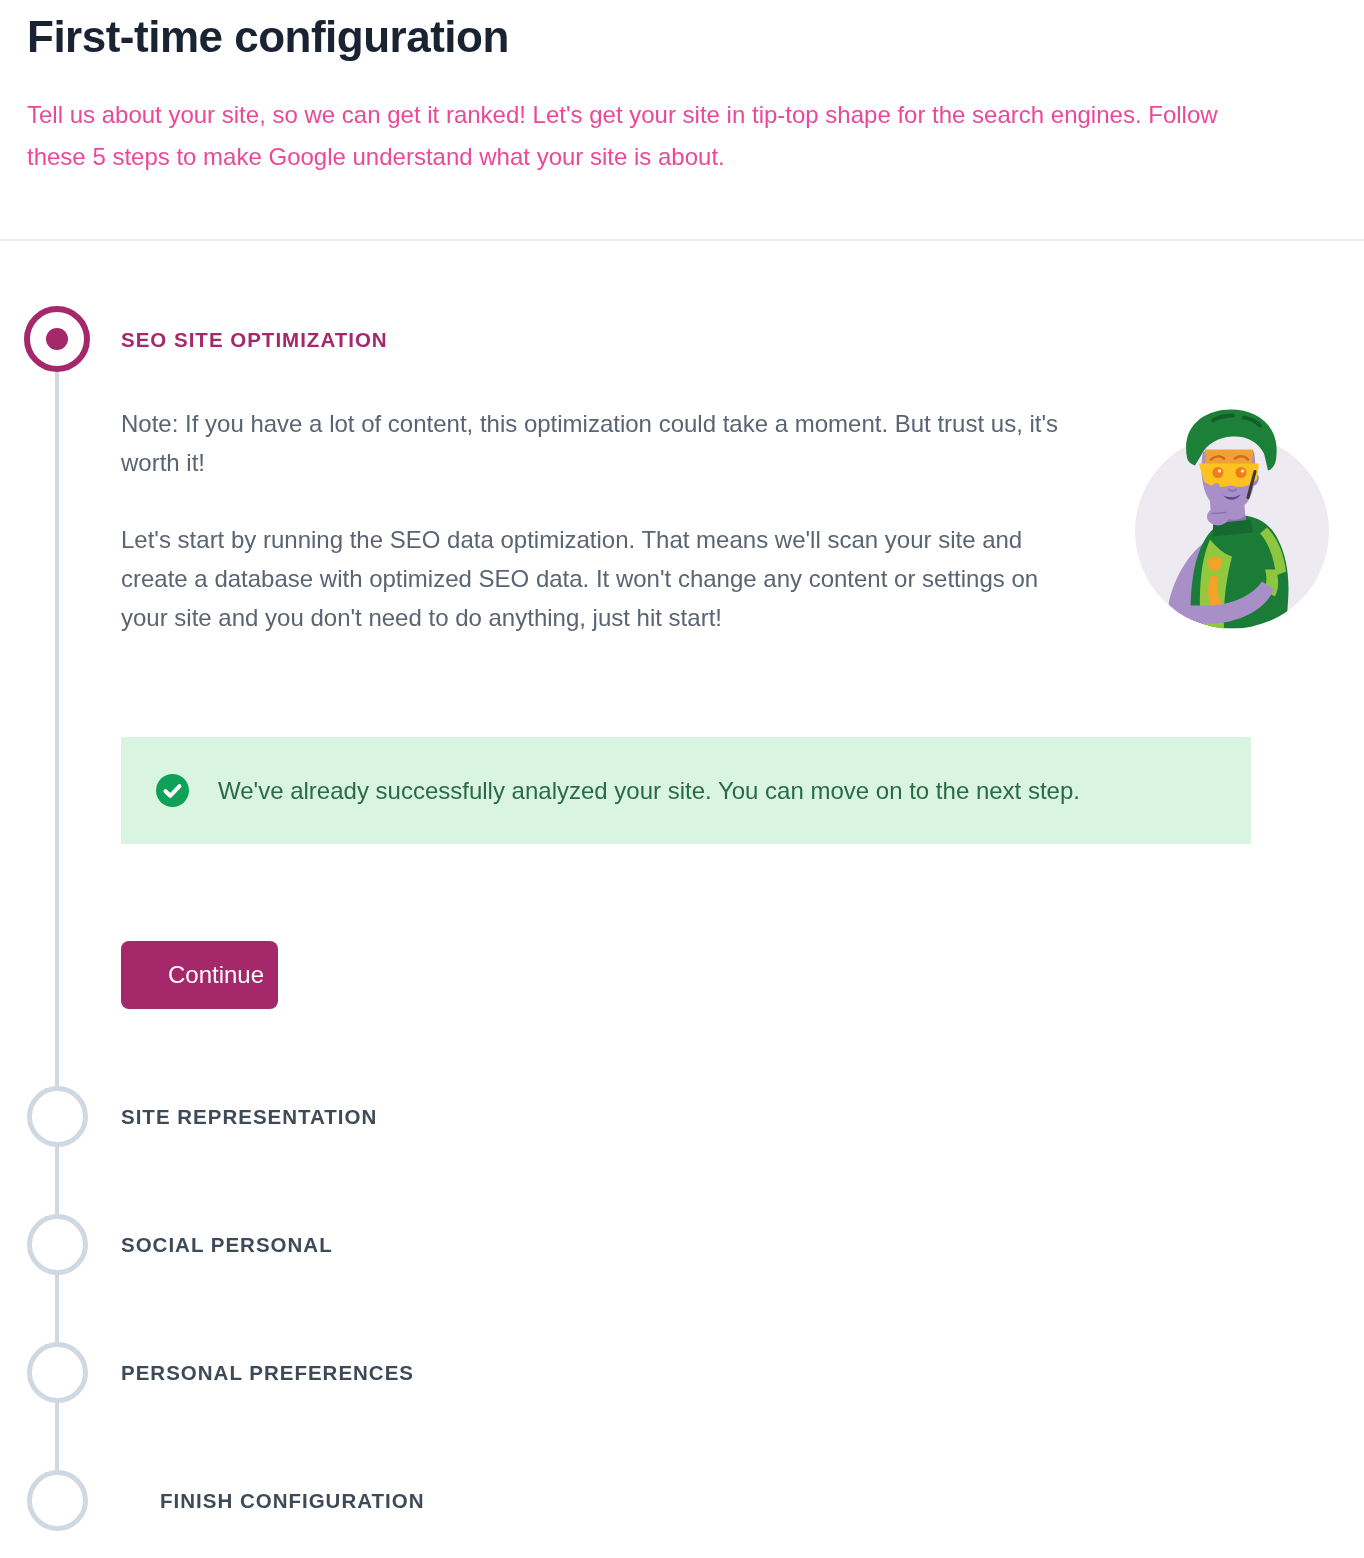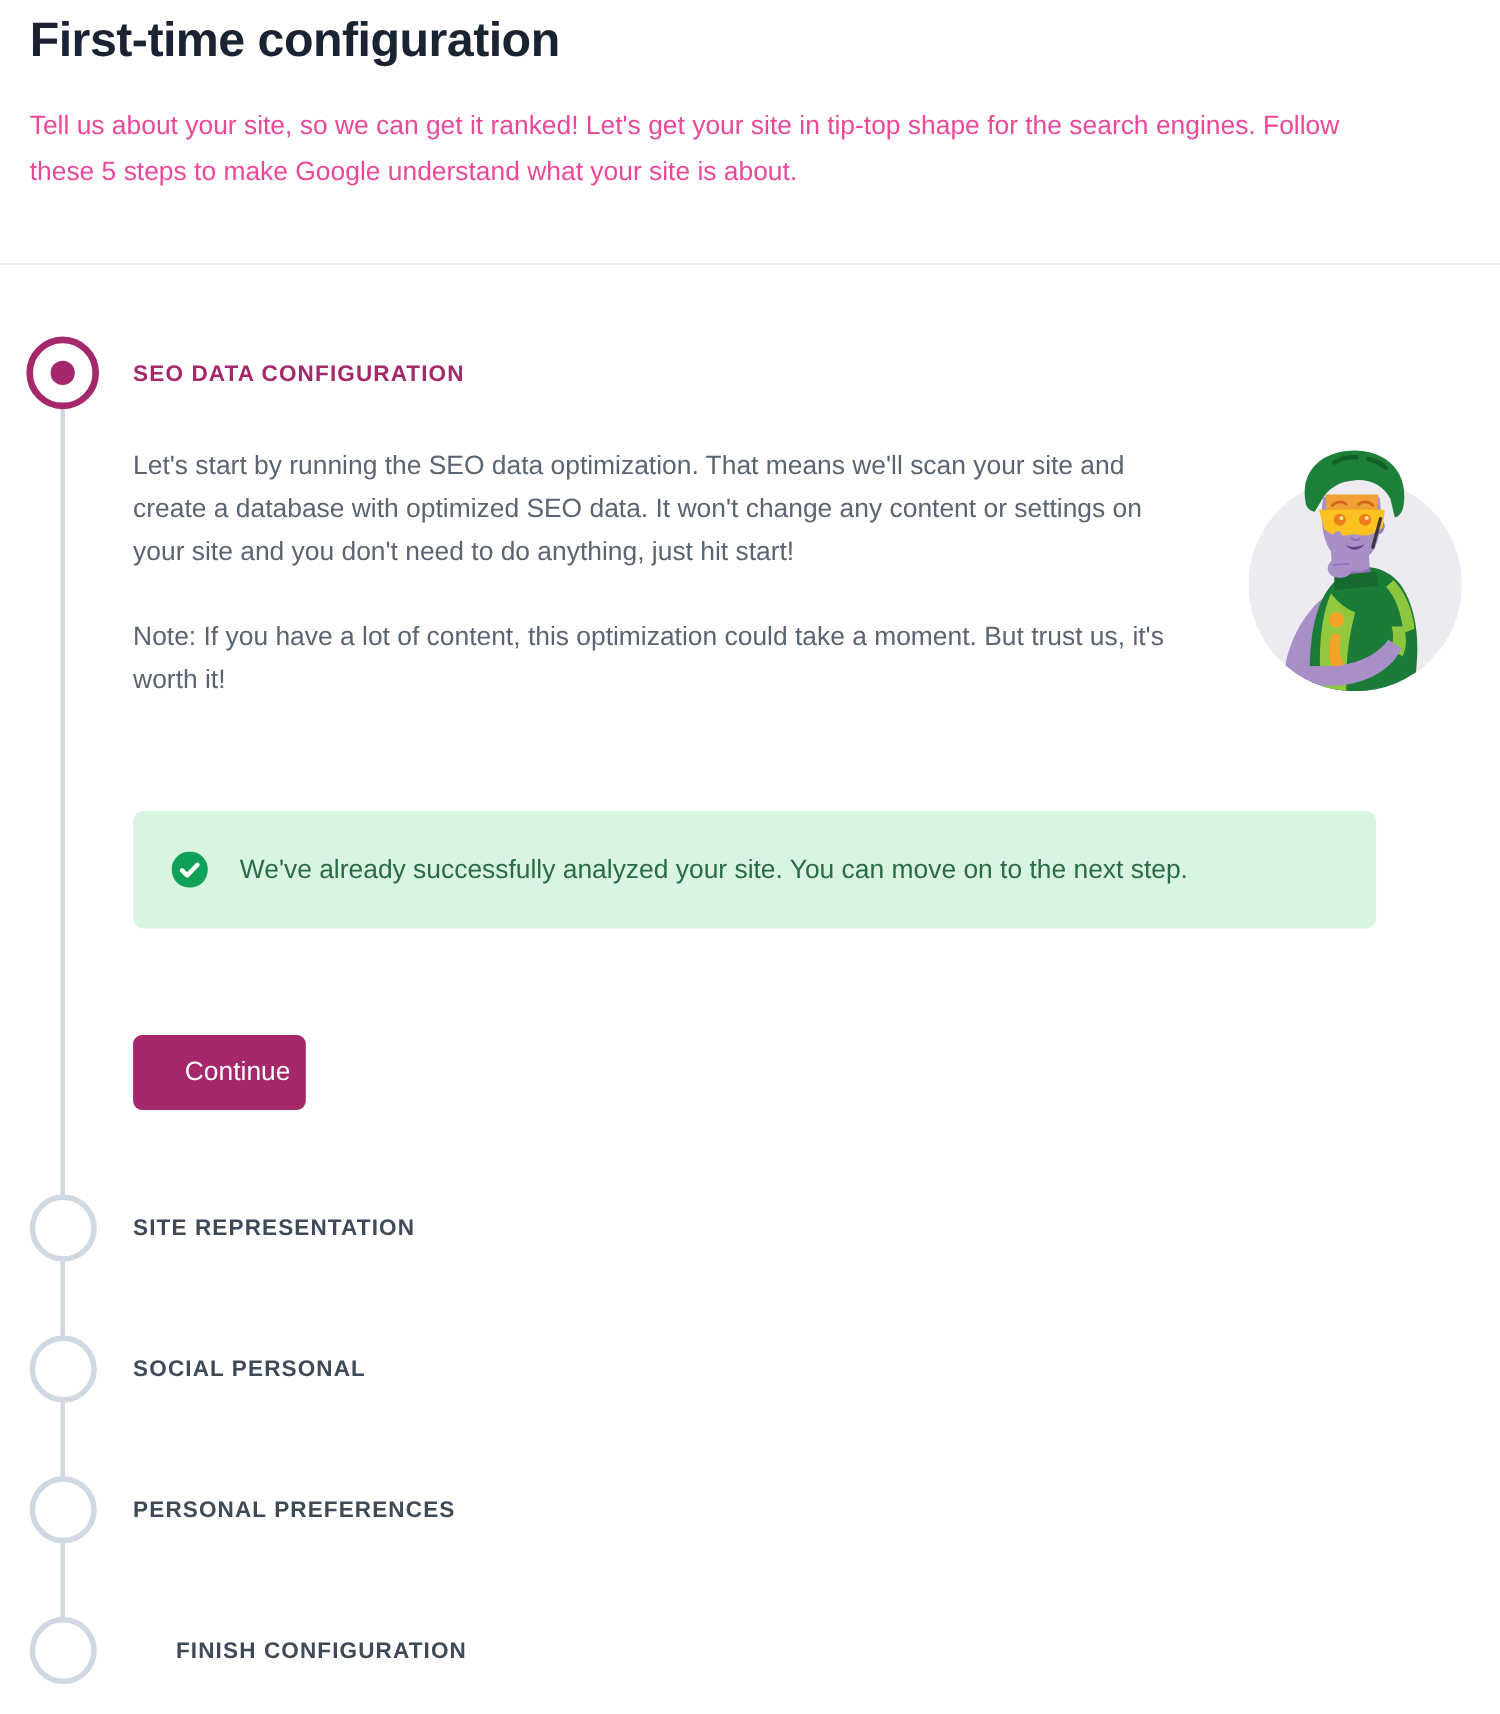--- a/index.html
+++ b/index.html
@@ -129,21 +129,21 @@
     height: 243px;
   }
 
   .alert {
     position: absolute;
     left: 121px;
     top: 737px;
     width: 1130px;
     height: 107px;
     background: #d9f4e1;
-    border-radius: 10px;
+    border-radius: 0;
     display: flex;
     align-items: center;
     padding: 0 30px 0 35px;
   }
   .alert .check-wrap {
     flex: 0 0 auto;
     width: 33px;
     height: 33px;
     margin-right: 29px;
     display: flex;
@@ -180,25 +180,25 @@
 
   <p class="intro">Tell us about your site, so we can get it ranked! Let's get your site in tip-top shape for the search engines. Follow these 5 steps to make Google understand what your site is about.</p>
 
   <div class="divider"></div>
 
   <div class="vline"></div>
 
   <div class="step-circle active">
     <span class="dot"></span>
   </div>
-  <button class="step-label active">SEO DATA CONFIGURATION</button>
+  <button class="step-label active">SEO SITE OPTIMIZATION</button>
 
   <div class="step-desc">
+    <p>Note: If you have a lot of content, this optimization could take a moment. But trust us, it's worth it!</p>
     <p>Let's start by running the SEO data optimization. That means we'll scan your site and create a database with optimized SEO data. It won't change any content or settings on your site and you don't need to do anything, just hit start!</p>
-    <p>Note: If you have a lot of content, this optimization could take a moment. But trust us, it's worth it!</p>
   </div>
 
   <div class="illustration">
     <svg viewBox="0 0 210 240" width="210" height="243" aria-hidden="true">
       <defs>
         <clipPath id="figclip">
           <circle cx="105" cy="140" r="97"></circle>
           <rect x="34" y="0" width="142" height="140"></rect>
         </clipPath>
       </defs>

